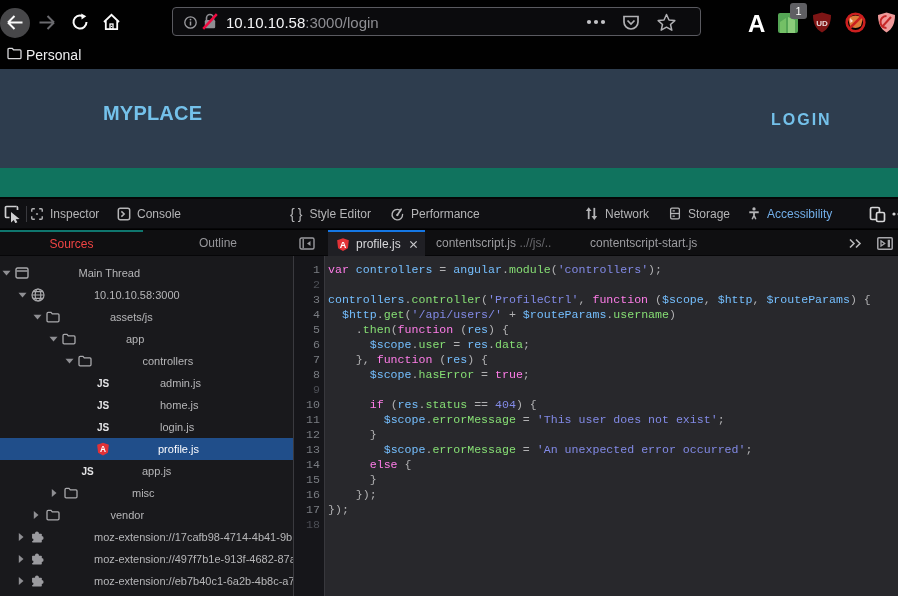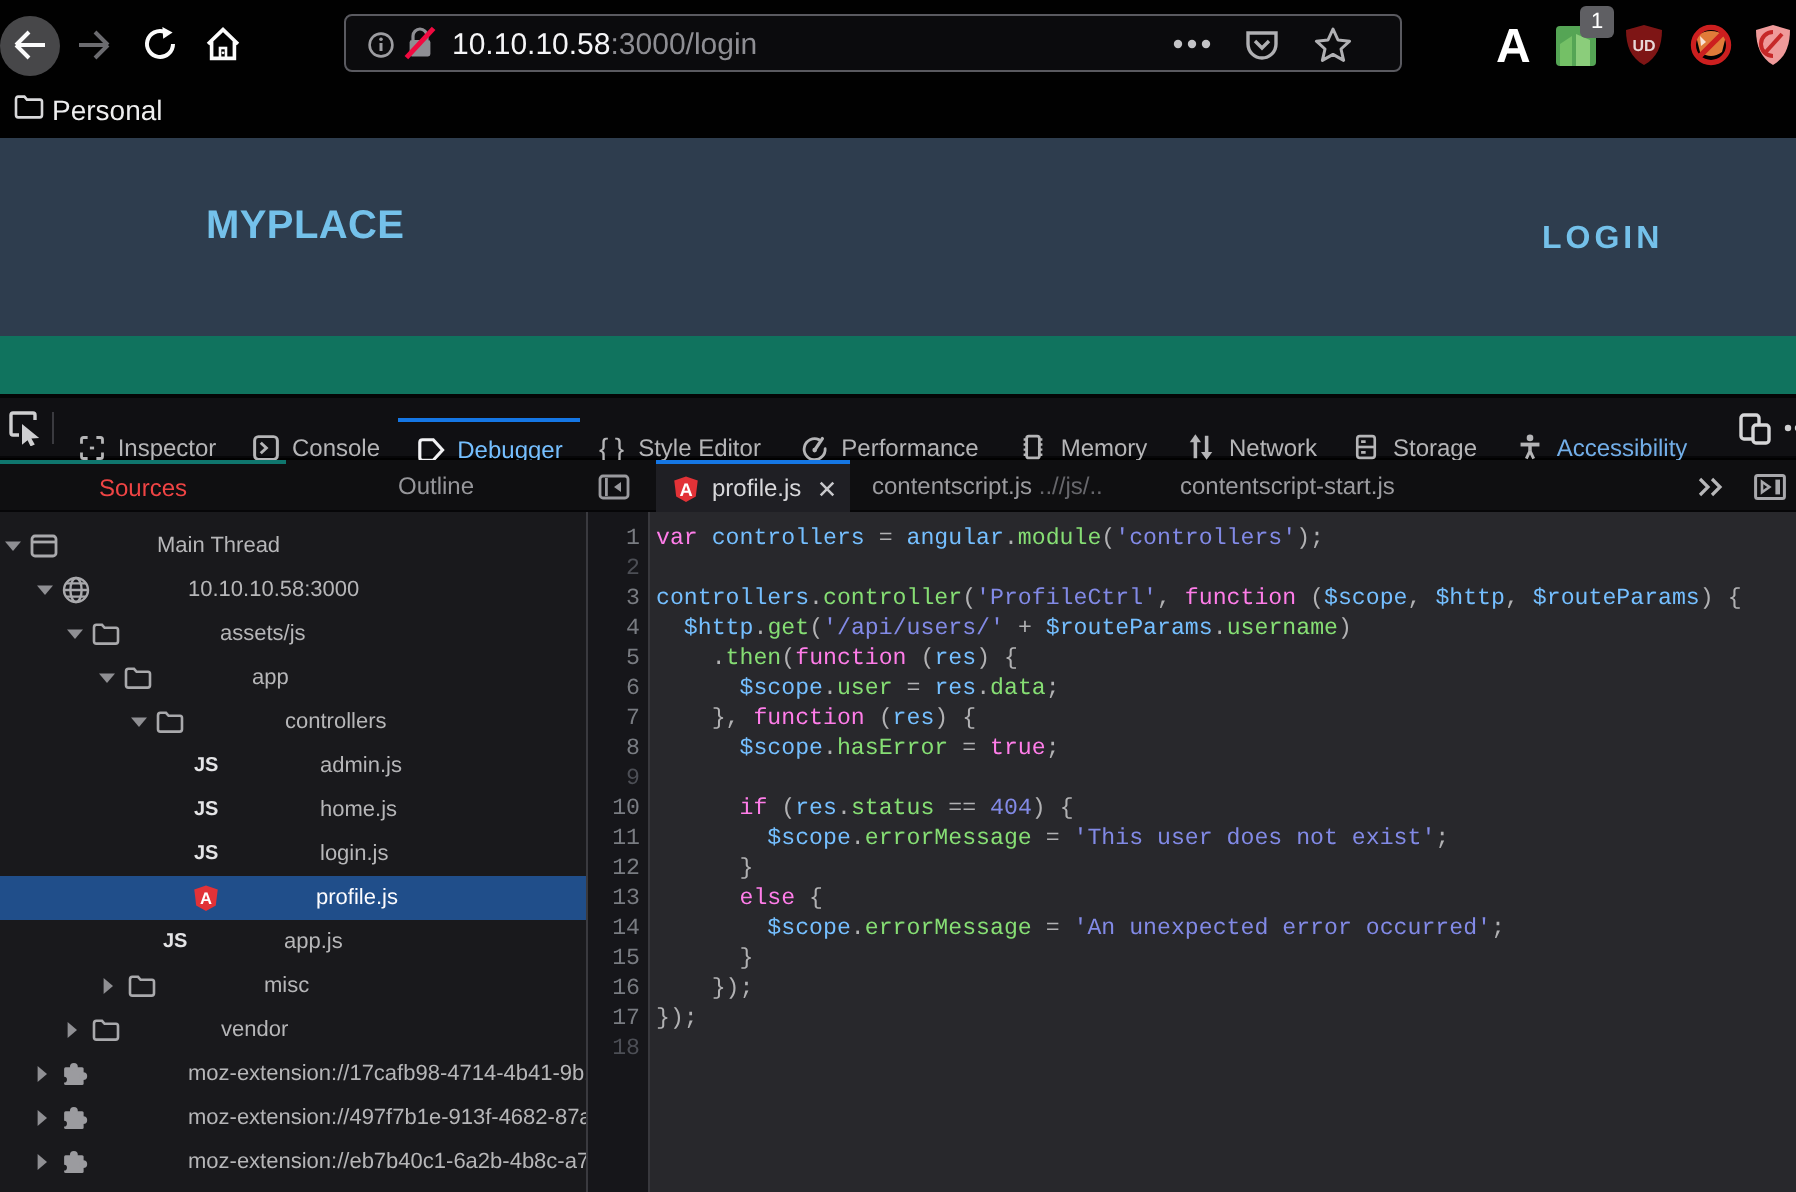--- a/index.html
+++ b/index.html
@@ -17,22 +17,22 @@
   
   #navy { position:absolute; left:0; top:69px; width:898px; height:99px; background:#2e3d4e; }
   #myplace { position:absolute; left:103px; top:102px; font-size:20px; font-weight:bold;
     letter-spacing:0.2px; color:#74c1ea; }
   #login { position:absolute; left:771px; top:111px; font-size:16px; font-weight:bold;
     letter-spacing:2px; color:#74c1ea; }
   #green { position:absolute; left:0; top:168px; width:898px; height:29px; background:#10735e; }
   
   #dtbar { position:absolute; left:0; top:197px; width:898px; height:32px; background:#101013;
     border-top:2px solid #050506; border-bottom:1px solid #060608; }
-  .dtab { position:absolute; top:10px; height:29px; display:flex; align-items:center;
-    justify-content:center; font-size:12px; color:#b5b5b7; }
+  .dtab { position:absolute; top:0; height:29px; display:flex; align-items:center;
+    font-size:12px; color:#b5b5b7; }
   .dtab svg { margin-right:6px; flex:none; }
   .dtab.sel { color:#75bfff; border-top:2px solid #1577e5; }
   #row2 { position:absolute; left:0; top:230px; width:898px; height:26px; background:#0f0f11;
     border-bottom:1px solid #060608; }
   .r2tab { position:absolute; top:0; height:26px; display:flex; align-items:center;
     font-size:12px; color:#9c9ca0; }
   
   #tree { position:absolute; left:0; top:256px; width:294px; height:340px; background:#19191c;
     overflow:hidden; border-right:1px solid #3a3a3f; font-size:11px; color:#b6b6b8; }
   .trow { position:absolute; left:0; width:293px; height:22px; display:flex; align-items:center;
@@ -152,33 +152,26 @@
     </svg>
   <div class="abs" style="left:26px;top:7px;width:1px;height:16px;background:#3a3a3f"></div>
   <div class="dtab" style="left:30px;width:87px"><svg width="14" height="14" viewBox="0 0 16 16">
         <path d="M5.5 2 H3.2 Q2 2 2 3.2 V5.5 M10.5 2 H12.8 Q14 2 14 3.2 V5.5 M5.5 14 H3.2 Q2 14 2 12.8 V10.5 M10.5 14 H12.8 Q14 14 14 12.8 V10.5" fill="none" stroke="#b5b5b7" stroke-width="1.6"></path>
         <path d="M6.8 8 H9.2" stroke="#b5b5b7" stroke-width="1.6"></path>
       </svg>Inspector</div>
   <div class="dtab" style="left:117px;width:82px"><svg width="14" height="14" viewBox="0 0 16 16">
         <rect x="1.5" y="1.5" width="13" height="13" rx="2.2" fill="none" stroke="#b5b5b7" stroke-width="1.7"></rect>
         <path d="M5 5 L8.2 8 L5 11" fill="none" stroke="#b5b5b7" stroke-width="1.7"></path>
       </svg>Console</div>
-  <div class="dtab sel" style="left:199px;width:91px"><svg width="15" height="14" viewBox="0 0 16 15">
-        <path d="M2 3.5 Q2 2 3.5 2 L9.2 2 L14.2 7.5 L9.2 13 L3.5 13 Q2 13 2 11.5 Z" fill="none" stroke="#f2f2f4" stroke-width="1.7"></path>
-      </svg>Debugger</div>
   <div class="dtab" style="left:290px;width:100px"><span style="font-size:14px;margin-right:6px;color:#b5b5b7;letter-spacing:1px">{ }</span>Style Editor</div>
   <div class="dtab" style="left:390px;width:109px"><svg width="15" height="14" viewBox="0 0 16 16">
         <path d="M10.2 3.2 A6 6 0 1 0 13.8 8.4" fill="none" stroke="#b5b5b7" stroke-width="1.6" stroke-linecap="round"></path>
         <path d="M7.8 9.2 L12.2 2.6" stroke="#b5b5b7" stroke-width="1.9" stroke-linecap="round"></path>
         <circle cx="7.8" cy="9.2" r="1.3" fill="#b5b5b7"></circle>
       </svg>Performance</div>
-  <div class="dtab" style="left:499px;width:85px"><svg width="15" height="15" viewBox="0 0 16 16">
-        <rect x="4.6" y="2.2" width="6.8" height="11.6" rx="1.2" fill="none" stroke="#b5b5b7" stroke-width="1.5"></rect>
-        <path d="M3 4h1.6M3 6.7h1.6M3 9.4h1.6M3 12.1h1.6M11.4 4h1.6M11.4 6.7h1.6M11.4 9.4h1.6M11.4 12.1h1.6" stroke="#b5b5b7" stroke-width="1.3"></path>
-      </svg>Memory</div>
   <div class="dtab" style="left:584px;width:84px"><svg width="15" height="15" viewBox="0 0 16 16">
         <path d="M5 14V4.5" stroke="#b5b5b7" stroke-width="1.9"></path>
         <path d="M5 1.2 L8 5.4 H2 Z" fill="#b5b5b7"></path>
         <path d="M11 2v9.5" stroke="#b5b5b7" stroke-width="1.9"></path>
         <path d="M11 14.8 L8 10.6 H14 Z" fill="#b5b5b7"></path>
       </svg>Network</div>
   <div class="dtab" style="left:668px;width:79px"><svg width="14" height="15" viewBox="0 0 16 16">
         <rect x="3" y="1.8" width="10" height="12.4" rx="1.5" fill="none" stroke="#b5b5b7" stroke-width="1.5"></rect>
         <path d="M3 8h10" stroke="#b5b5b7" stroke-width="1.5"></path>
         <path d="M5.2 4.9h2.6M5.2 11.1h2.6" stroke="#b5b5b7" stroke-width="1.5"></path>
@@ -387,19 +380,19 @@
 <div><span class="v">controllers</span>.<span class="p">controller</span>(<span class="s">'ProfileCtrl'</span>, <span class="k">function</span> (<span class="v">$scope</span>, <span class="v">$http</span>, <span class="v">$routeParams</span>) {</div>
 <div>  <span class="v">$http</span>.<span class="p">get</span>(<span class="s">'/api/users/'</span> + <span class="v">$routeParams</span>.<span class="p">username</span>)</div>
 <div>    .<span class="p">then</span>(<span class="k">function</span> (<span class="v">res</span>) {</div>
 <div>      <span class="v">$scope</span>.<span class="p">user</span> = <span class="v">res</span>.<span class="p">data</span>;</div>
 <div>    }, <span class="k">function</span> (<span class="v">res</span>) {</div>
 <div>      <span class="v">$scope</span>.<span class="p">hasError</span> = <span class="k">true</span>;</div>
 <div> </div>
 <div>      <span class="k">if</span> (<span class="v">res</span>.<span class="p">status</span> == <span class="s">404</span>) {</div>
 <div>        <span class="v">$scope</span>.<span class="p">errorMessage</span> = <span class="s">'This user does not exist'</span>;</div>
 <div>      }</div>
+<div>        <span class="v">$scope</span>.<span class="p">errorMessage</span> = <span class="s">'An unexpected error occurred'</span>;</div>
 <div>      <span class="k">else</span> {</div>
-<div>        <span class="v">$scope</span>.<span class="p">errorMessage</span> = <span class="s">'An unexpected error occurred'</span>;</div>
 <div>      }</div>
 <div>    });</div>
 <div>});</div>
 <div> </div>
 </div>
 
 </body></html>

